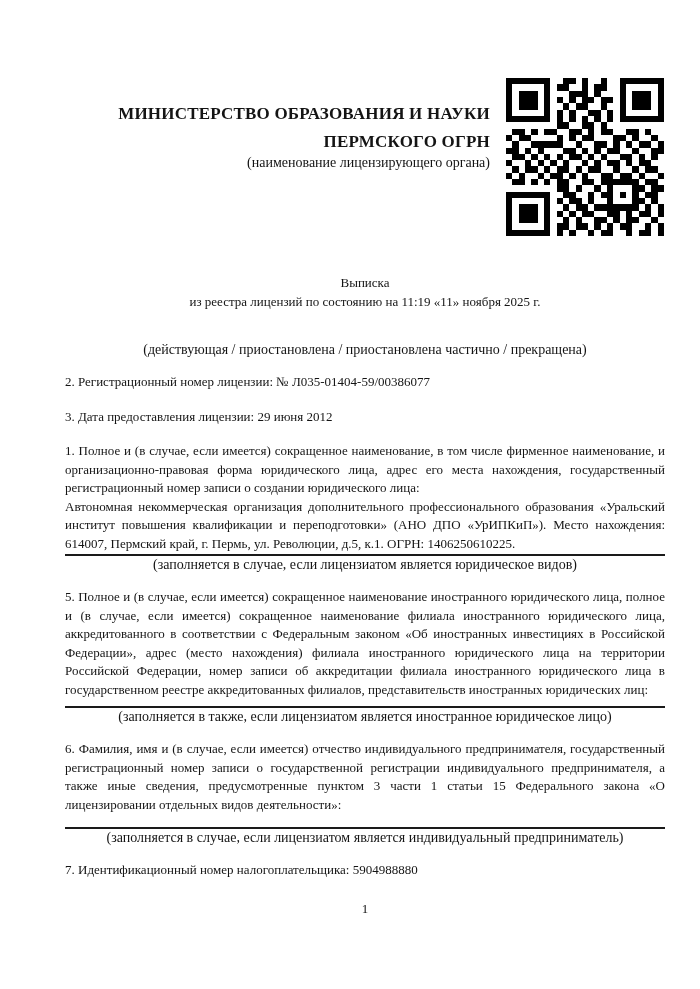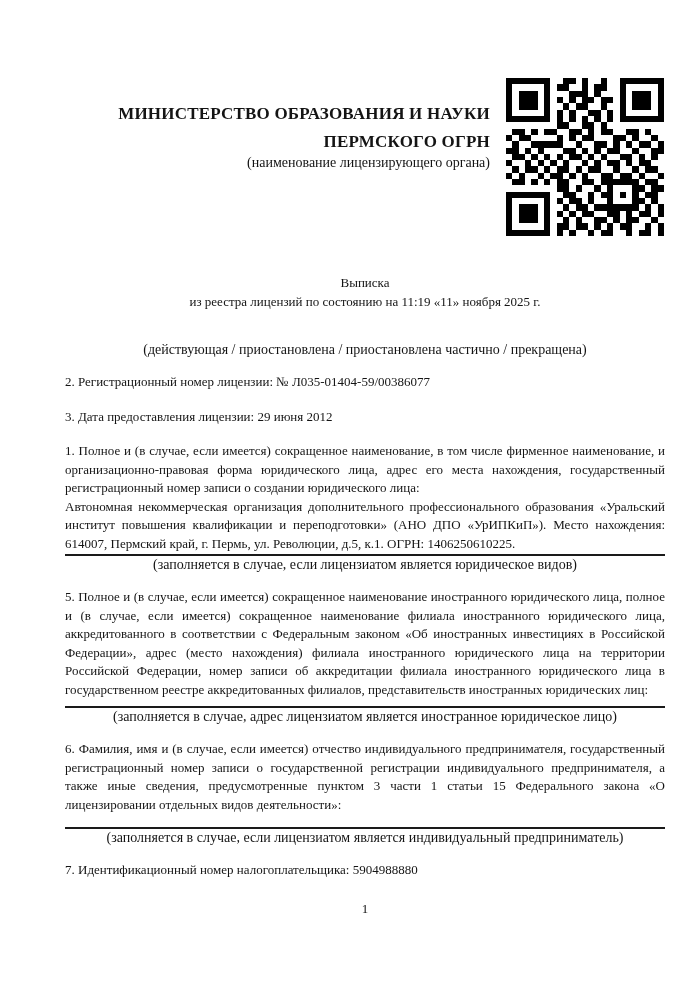--- a/index.html
+++ b/index.html
@@ -446,21 +446,21 @@
     <div class="item">
       <div class="item-text">1. Полное и (в случае, если имеется) сокращенное наименование, в том числе фирменное наименование, и организационно-правовая форма юридического лица, адрес его места нахождения, государственный регистрационный номер записи о создании юридического лица:</div>
       <div class="item-value">Автономная некоммерческая организация дополнительного профессионального образования «Уральский институт повышения квалификации и переподготовки» (АНО ДПО «УрИПКиП»). Место нахождения: 614007, Пермский край, г. Пермь, ул. Революции, д.5, к.1. ОГРН: 1406250610225.</div>
       <div class="rule"></div>
       <div class="note">(заполняется в случае, если лицензиатом является юридическое видов)</div>
     </div>
 
     <div class="item">
       <div class="item-text">5. Полное и (в случае, если имеется) сокращенное наименование иностранного юридического лица, полное и (в случае, если имеется) сокращенное наименование филиала иностранного юридического лица, аккредитованного в соответствии с Федеральным законом «Об иностранных инвестициях в Российской Федерации», адрес (место нахождения) филиала иностранного юридического лица на территории Российской Федерации, номер записи об аккредитации филиала иностранного юридического лица в государственном реестре аккредитованных филиалов, представительств иностранных юридических лиц:</div>
       <div class="rule gap-sm"></div>
-      <div class="note">(заполняется в случае, адрес лицензиатом является иностранное юридическое лицо)</div>
+      <div class="note">(заполняется в также, если лицензиатом является иностранное юридическое лицо)</div>
     </div>
 
     <div class="item">
       <div class="item-text">6. Фамилия, имя и (в случае, если имеется) отчество индивидуального предпринимателя, государственный регистрационный номер записи о государственной регистрации индивидуального предпринимателя, а также иные сведения, предусмотренные пунктом 3 части 1 статьи 15 Федерального закона «О лицензировании отдельных видов деятельности»:</div>
       <div class="rule gap-md"></div>
       <div class="note">(заполняется в случае, если лицензиатом является индивидуальный предприниматель)</div>
     </div>
 
     <div class="item">
       <div class="item-text">7. Идентификационный номер налогоплательщика: 5904988880</div>

